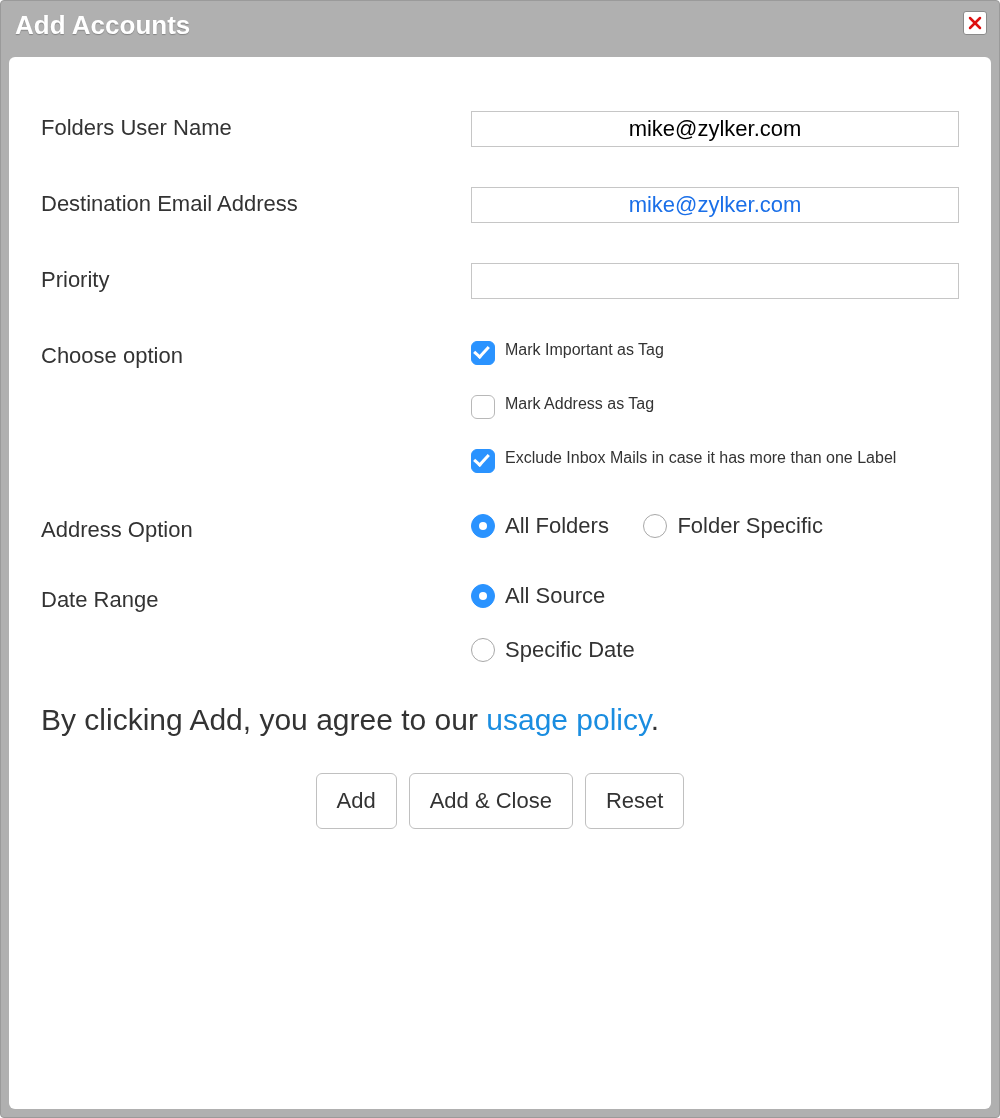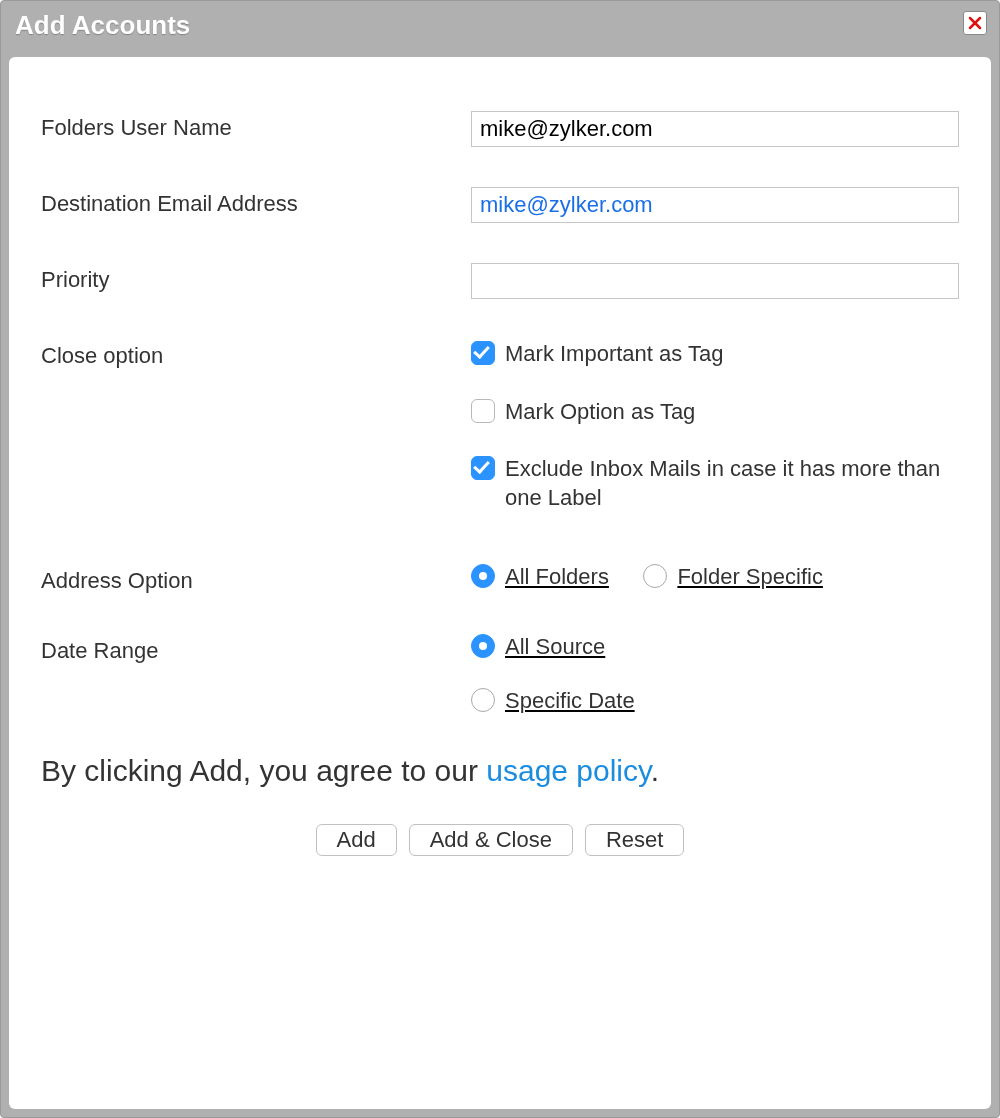--- a/index.html
+++ b/index.html
@@ -70,39 +70,40 @@
     flex: 1;
   }
   .text-input {
     width: 100%;
     height: 24px;
     border: 1px solid #c6c6c6;
     font-size: 22px;
     padding: 17px 8px;
     color: #000;
     font-family: inherit;
+    text-align: center;
   }
   .text-input.link { color: #1a6fe8; text-decoration: none; }
   .textarea {
     width: 100%;
     height: 104px;
     border: 1px solid #c6c6c6;
     font-size: 22px;
     padding: 6px 10px;
     resize: both;
     font-family: inherit;
     color: #000;
   }
   .check-row {
     display: flex;
     align-items: flex-start;
     margin-bottom: 28px;
     gap: 10px;
   }
-  .check-row:last-child { margin-bottom: 12px; }
+  .check-row:last-child { margin-bottom: 0; }
   .checkbox {
     width: 24px; height: 24px;
     border: 1.5px solid #b8b8b8;
     border-radius: 6px;
     flex: 0 0 24px;
     background: #fff;
     position: relative;
     cursor: pointer;
     margin-top: 2px;
   }
@@ -113,30 +114,30 @@
   .checkbox.checked::after {
     content:"";
     position:absolute;
     left:5px; top:1px;
     width:6px; height:12px;
     border: solid #fff;
     border-width: 0 3px 3px 0;
     transform: rotate(42deg);
   }
   .check-label {
-    font-size: 22px;
+    font-size: 16px;
     color: #333;
     line-height: 1.3;
     padding-top: 1px;
   }
   .radio-row {
     display: flex;
+    align-items: center;
     gap: 10px;
     margin-bottom: 28px;
-    text-decoration: underline;
   }
   .radio-row.inline { display: inline-flex; margin-right: 30px; margin-bottom: 0;}
   .radio-row:last-child { margin-bottom: 0; }
   .radio {
     width: 24px; height: 24px;
     border: 1.5px solid #a8a8a8;
     border-radius: 50%;
     flex: 0 0 24px;
     background: #fff;
     cursor: pointer;
@@ -174,21 +175,21 @@
     display: flex;
     justify-content: center;
     gap: 12px;
   }
   .btn {
     font-size: 22px;
     color: #333;
     background: #fff;
     border: 1px solid #c0c0c0;
     border-radius: 6px;
-    padding: 2px 20px;
+    padding: 14px 20px;
     cursor: pointer;
     font-family: inherit;
   }
 </style>
 </head>
 <body>
 
 <div class="outer">
   <div class="titlebar">
     <span class="title">Add Accounts</span>
@@ -217,29 +218,29 @@
     </div>
 
     <div class="row">
       <div class="label-col">Priority</div>
       <div class="field-col">
         <input class="text-input" value="" style="">
       </div>
     </div>
 
     <div class="row">
-      <div class="label-col">Close option</div>
+      <div class="label-col">Choose option</div>
       <div class="field-col">
         <div class="check-row">
           <div class="checkbox checked"></div>
           <div class="check-label">Mark Important as Tag</div>
         </div>
         <div class="check-row">
           <div class="checkbox"></div>
-          <div class="check-label">Mark Option as Tag</div>
+          <div class="check-label">Mark Address as Tag</div>
         </div>
         <div class="check-row">
           <div class="checkbox checked"></div>
           <div class="check-label">Exclude Inbox Mails in case it has more than one Label</div>
         </div>
       </div>
     </div>
 
     <div class="row">
       <div class="label-col">Address Option</div>

